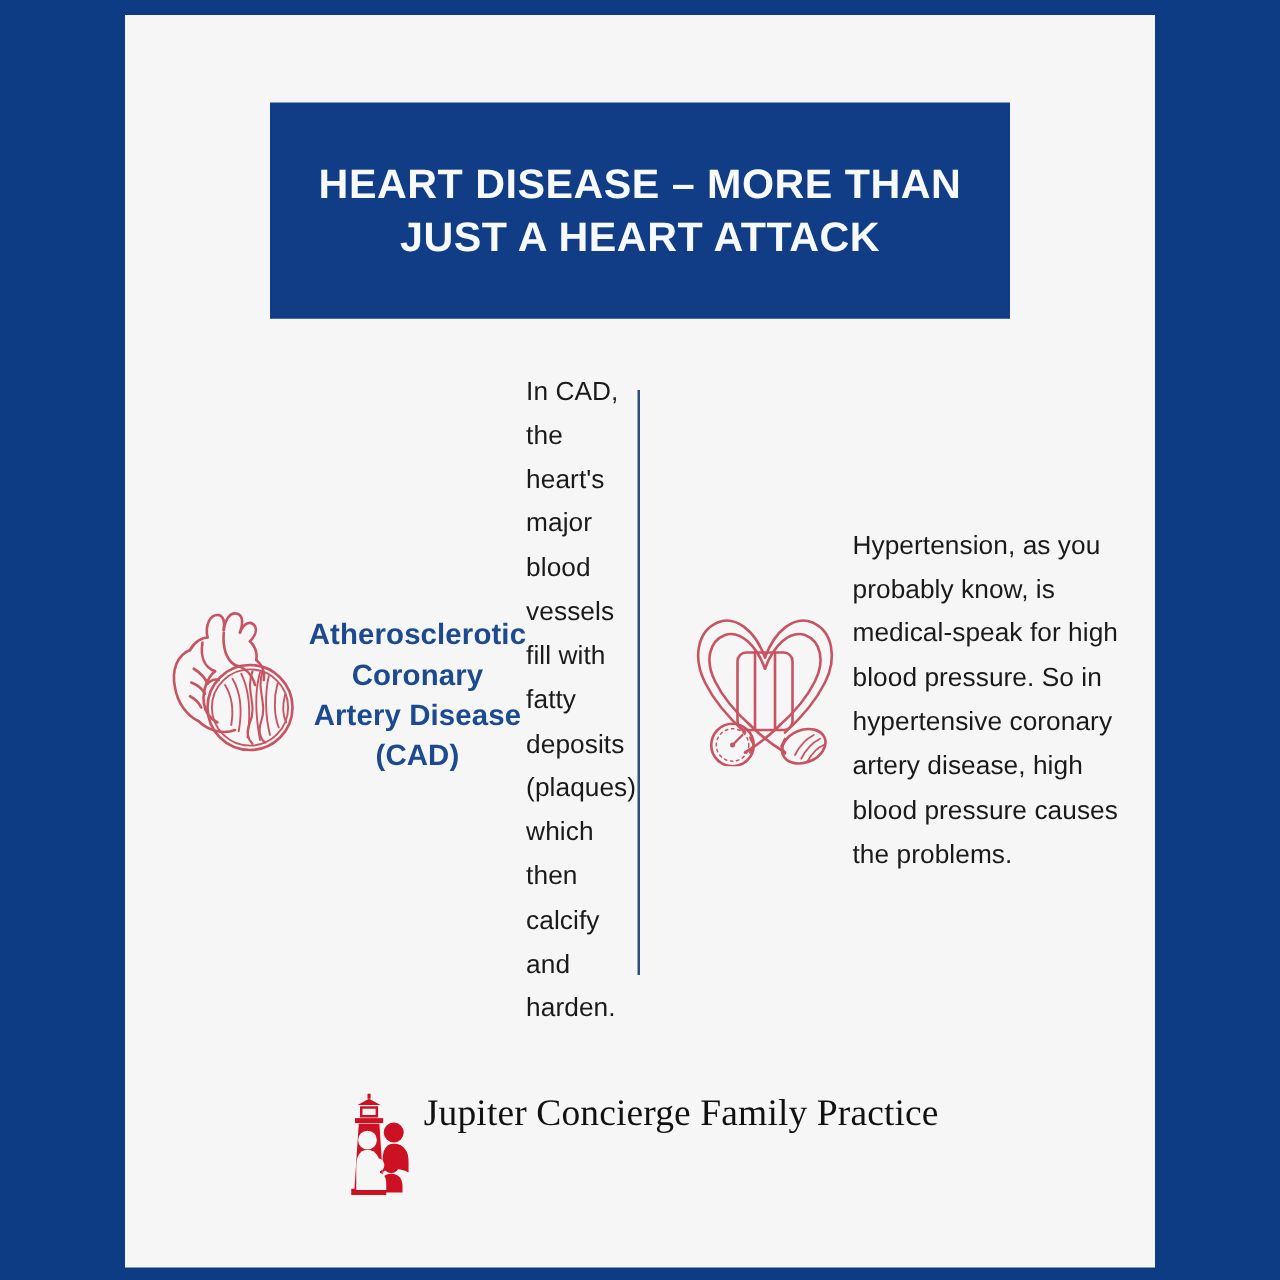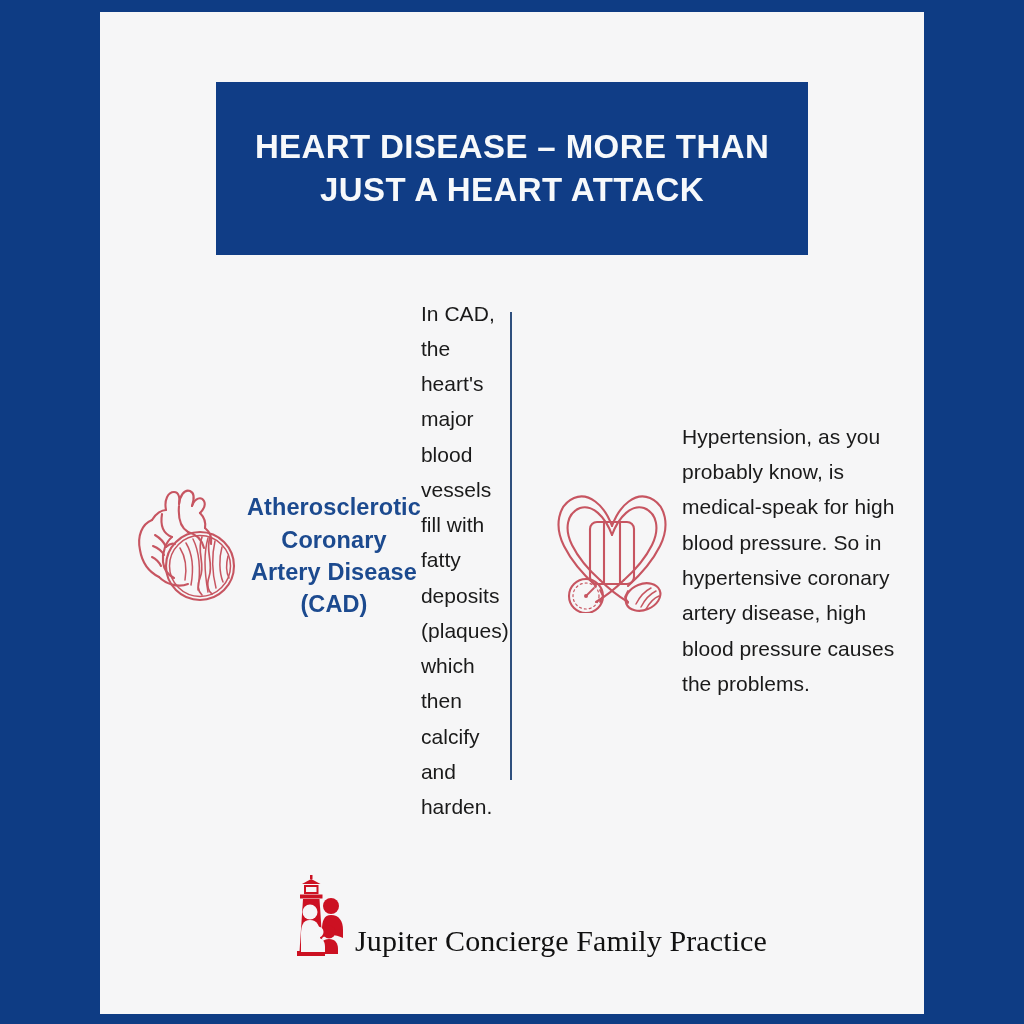--- a/index.html
+++ b/index.html
@@ -104,25 +104,25 @@
     left: 410px;          
     top: 300px;           
     width: 2px;
     height: 468px;
     background: #2e4f7d;
   }
 
   
   #footer {
     position: absolute;
-    left: 16px;
+    left: 0;
     top: 862px;           
     width: 824px;
     display: flex;
-    align-items: flex-end;
+    align-items: flex-start;
     justify-content: center;
   }
   #logo-mark {
     width: 54px;
     height: 84px;
     flex: 0 0 auto;
   }
   #logo-text {
     font-family: "Liberation Serif", serif;
     font-size: 30px;

